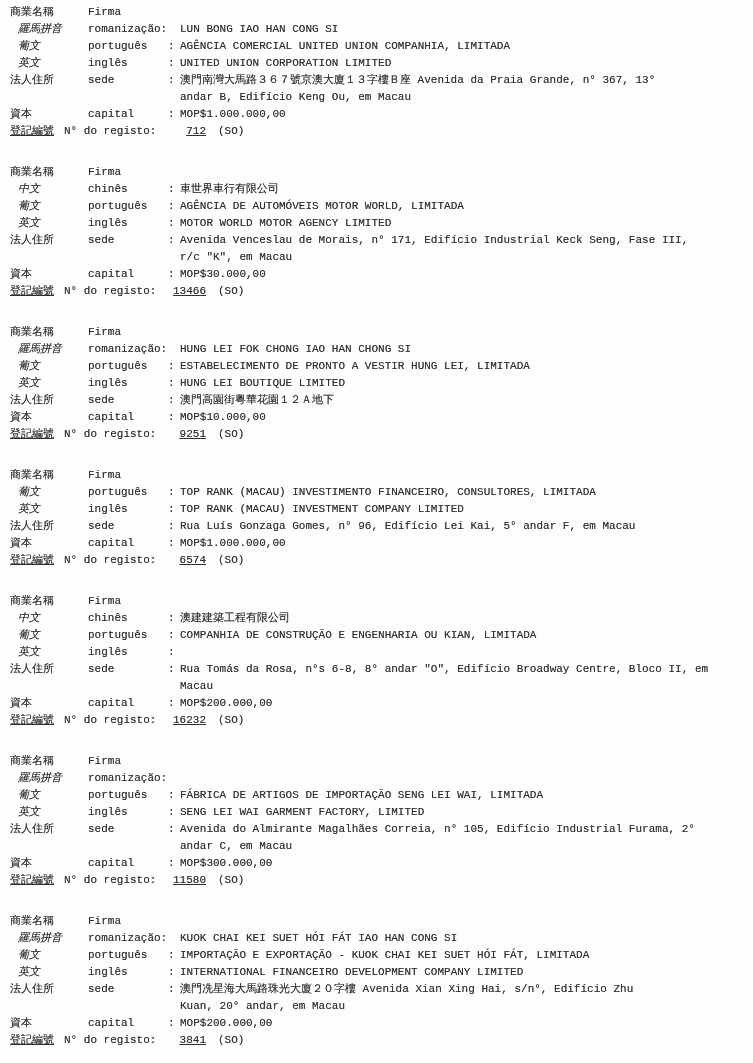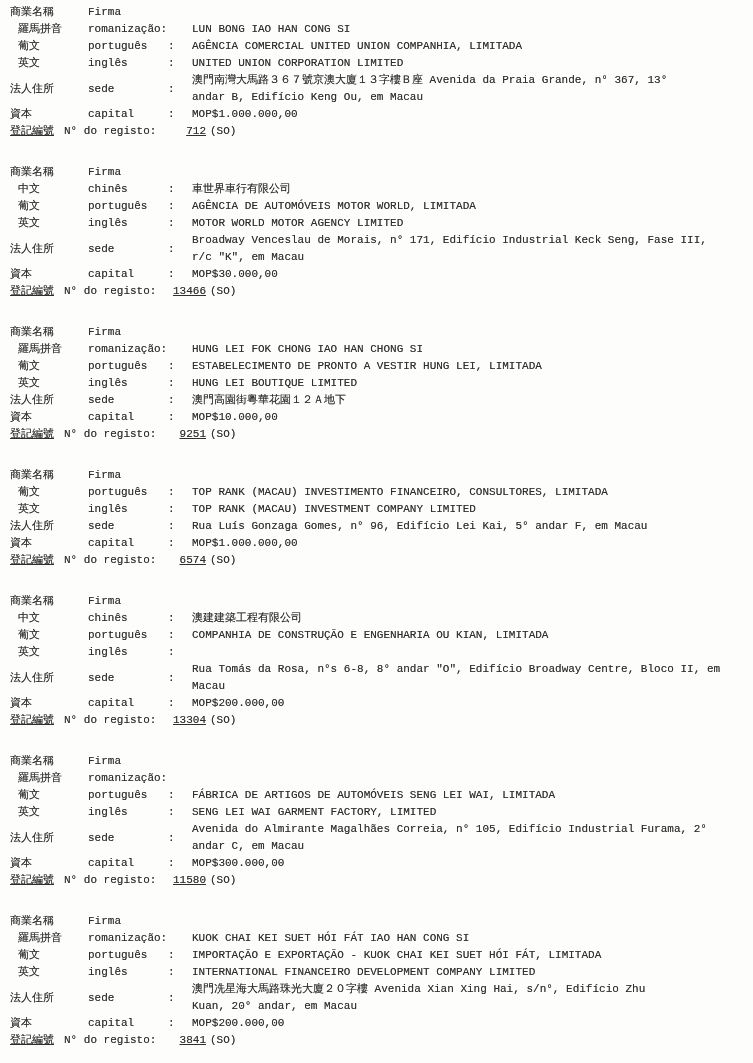--- a/index.html
+++ b/index.html
@@ -10,30 +10,30 @@
   }
   body {
     font-family: "Liberation Mono", "DejaVu Sans Mono", monospace;
     font-size: 11px;
     line-height: 17px;
     color: var(--ink, #2f2f2f);
     padding: 4px 16px 8px 10px;
     text-shadow: 0 0 0.5px rgba(40,40,40,0.55);
   }
   .entry { margin-bottom: 24px; }
-  .row { display: flex; align-items: center; }
+  .row { display: flex; align-items: flex-start; }
   .c1 { flex: 0 0 78px; white-space: nowrap; }
-  .c1.indent { padding-left: 8px; }
+  .c1.indent { padding-left: 8px; font-style: italic; }
   .c1r { flex: 0 0 54px; white-space: nowrap; text-decoration: underline; }
   .c2 { flex: 0 0 80px; white-space: nowrap; }
   .c2r { flex: 0 0 94px; white-space: nowrap; }
   .colon { flex: 0 0 12px; white-space: nowrap; }
-  .value { flex: 1 1 auto; white-space: pre-wrap; margin-left: 12px; }
+  .value { flex: 1 1 auto; white-space: pre-wrap; }
   .num { display: inline-block; width: 48px; text-align: right; white-space: nowrap; text-decoration: underline; }
-  .suffix { margin-left: 4px; white-space: nowrap; }
+  .suffix { margin-left: 12px; white-space: nowrap; }
 </style>
 </head>
 <body>
 
 <div id="document">
     <div class="entry">
       <div class="row">
         <span class="c1">商業名稱</span>
         <span class="c2">Firma</span>
       </div>
@@ -95,21 +95,21 @@
       <div class="row">
         <span class="c1 indent">英文</span>
         <span class="c2">inglês</span>
         <span class="colon">:</span>
         <span class="value">MOTOR WORLD MOTOR AGENCY LIMITED</span>
       </div>
       <div class="row">
         <span class="c1">法人住所</span>
         <span class="c2">sede</span>
         <span class="colon">:</span>
-        <span class="value">Broadway Venceslau de Morais, n° 171, Edifício Industrial Keck Seng, Fase III,
+        <span class="value">Avenida Venceslau de Morais, n° 171, Edifício Industrial Keck Seng, Fase III,
 r/c "K", em Macau</span>
       </div>
       <div class="row">
         <span class="c1">資本</span>
         <span class="c2">capital</span>
         <span class="colon">:</span>
         <span class="value">MOP$30.000,00</span>
       </div>
       <div class="row">
         <span class="c1 c1r">登記編號</span>
@@ -227,39 +227,39 @@
       </div>
       <div class="row">
         <span class="c1">資本</span>
         <span class="c2">capital</span>
         <span class="colon">:</span>
         <span class="value">MOP$200.000,00</span>
       </div>
       <div class="row">
         <span class="c1 c1r">登記編號</span>
         <span class="c2r">N° do registo:</span>
-        <span class="num">13304</span>
+        <span class="num">16232</span>
         <span class="suffix">(SO)</span>
       </div>
     </div>
     <div class="entry">
       <div class="row">
         <span class="c1">商業名稱</span>
         <span class="c2">Firma</span>
       </div>
       <div class="row">
         <span class="c1 indent">羅馬拼音</span>
         <span class="c2">romanização:</span>
         <span class="colon"></span>
       </div>
       <div class="row">
         <span class="c1 indent">葡文</span>
         <span class="c2">português</span>
         <span class="colon">:</span>
-        <span class="value">FÁBRICA DE ARTIGOS DE AUTOMÓVEIS SENG LEI WAI, LIMITADA</span>
+        <span class="value">FÁBRICA DE ARTIGOS DE IMPORTAÇÃO SENG LEI WAI, LIMITADA</span>
       </div>
       <div class="row">
         <span class="c1 indent">英文</span>
         <span class="c2">inglês</span>
         <span class="colon">:</span>
         <span class="value">SENG LEI WAI GARMENT FACTORY, LIMITED</span>
       </div>
       <div class="row">
         <span class="c1">法人住所</span>
         <span class="c2">sede</span>

